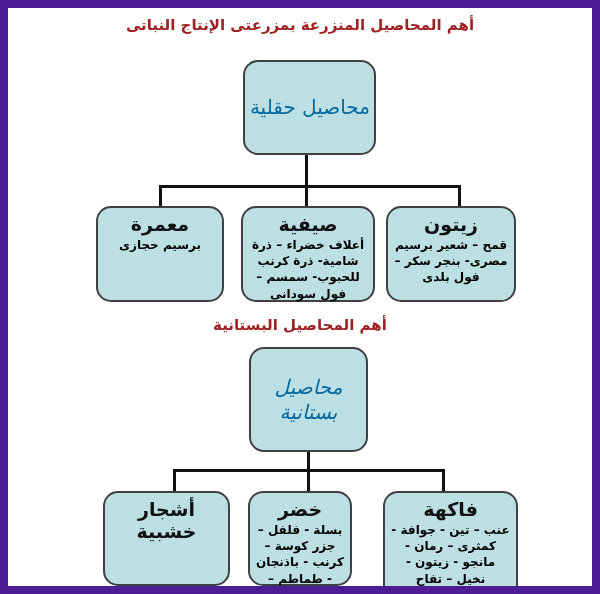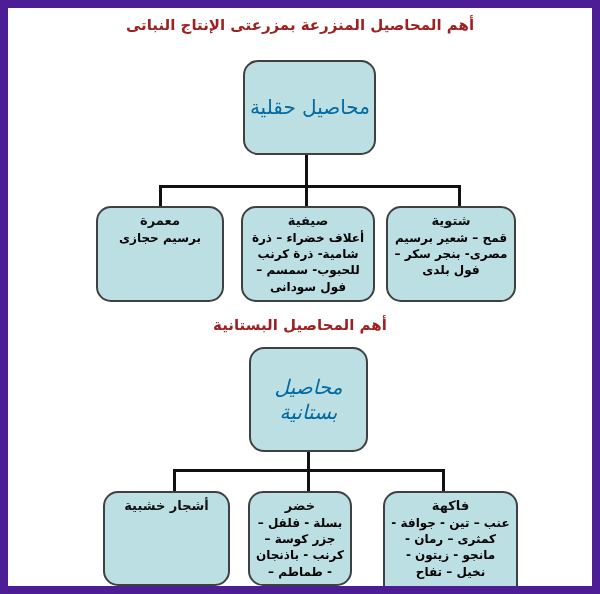--- a/index.html
+++ b/index.html
@@ -33,21 +33,21 @@
     display:flex;
     align-items:center;
     justify-content:flex-start;
     font-size:20px;
     color:#0369a1;
     line-height:1.25;
     padding:4px;
   }
   .child-node{padding:5px 5px 2px 5px;}
   .child-title{
-    font-size:13px;
+    font-size:19px;
     font-weight:bold;
     color:#111111;
     margin-bottom:2px;
   }
   .child-body{
     font-size:12px;
     font-weight:bold;
     color:#000000;
     line-height:1.35;
   }
@@ -73,21 +73,21 @@
     <div class="child-title">معمرة</div>
     <div class="child-body">برسيم حجازى</div>
   </div>
 
   <div class="node child-node" style="left:233px;top:198px;width:134px;height:96px;">
     <div class="child-title">صيفية</div>
     <div class="child-body">أعلاف خضراء – ذرة شامية- ذرة كرنب للحبوب- سمسم – فول سودانى</div>
   </div>
 
   <div class="node child-node" style="left:378px;top:198px;width:130px;height:96px;">
-    <div class="child-title">شتوية</div>
+    <div class="child-title">زيتون</div>
     <div class="child-body">قمح – شعير برسيم مصرى- بنجر سكر – فول بلدى</div>
   </div>
 
   <div class="main-title" style="top:308px;">أهم المحاصيل البستانية</div>
 
   <div class="node root-node" style="left:241px;top:339px;width:119px;height:105px;font-style:italic;">
     <span>محاصيل بستانية</span>
   </div>
 
   <div class="line" style="left:299px;top:444px;width:3px;height:40px;"></div>

